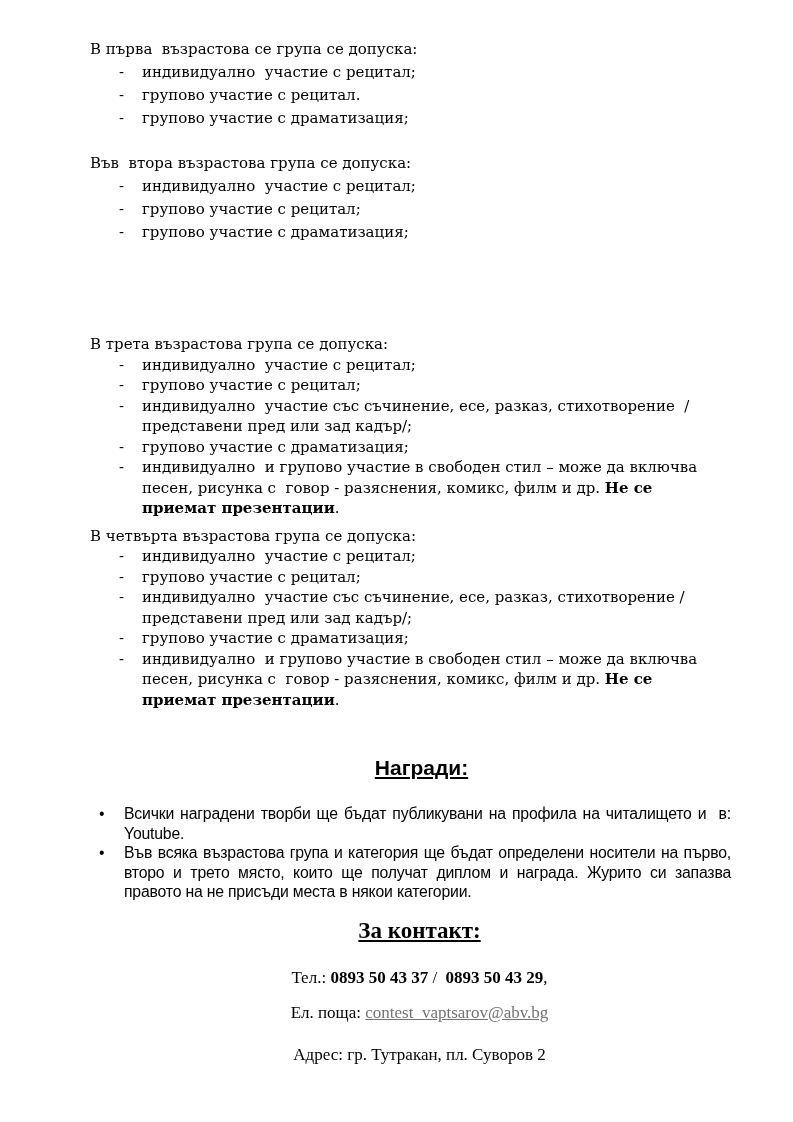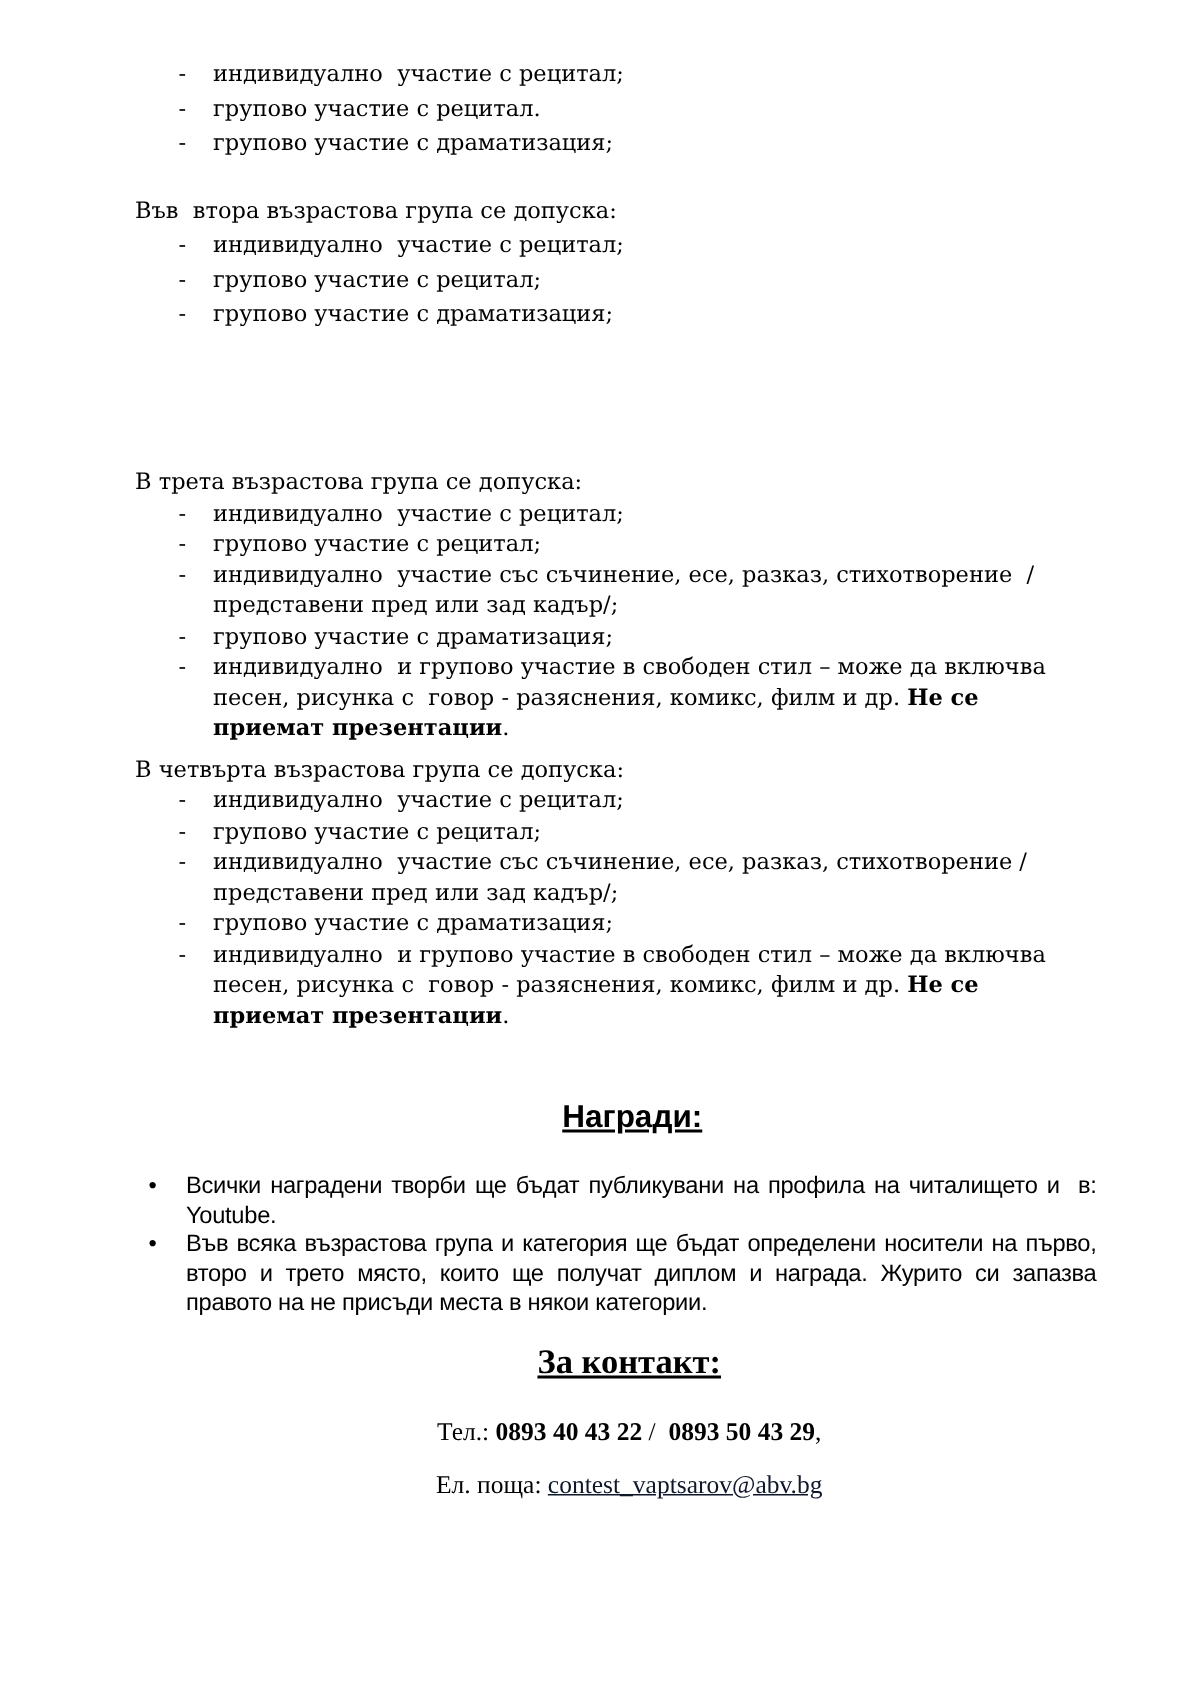--- a/index.html
+++ b/index.html
@@ -63,29 +63,30 @@
   .contact-line {
     margin: 0; padding-left: 18px;
     text-align: center;
     font-family: "Liberation Serif", serif;
     font-size: 17px; line-height: 21px;
   }
   .contact-line span, .contact-line b { white-space: pre-wrap; }
   .contact-line.phone   { margin-top: 23px; }
   .contact-line.email   { margin-top: 14px; }
   .contact-line.address { margin-top: 21px; }
-  .email-link { color: #0f172a; text-decoration: underline; }
+  .email-link { color: #737373; text-decoration: underline; }
 </style>
 </head>
 <body>
 
 <div class="doc" data-name="document-page">
 
   <div data-name="age-groups">
       <section class="group loose" data-name="age-group-section-1">
+        <p class="group-heading" data-name="age-group-heading">В първа  възрастова се група се допуска:</p>
         <ul class="dash-list" data-name="age-group-list">
           <li data-name="list-item">индивидуално  участие с рецитал;</li>
           <li data-name="list-item">групово участие с рецитал.</li>
           <li data-name="list-item">групово участие с драматизация;</li>
         </ul>
       </section>
       <section class="group loose" data-name="age-group-section-2">
         <p class="group-heading" data-name="age-group-heading">Във  втора възрастова група се допуска:</p>
         <ul class="dash-list" data-name="age-group-list">
           <li data-name="list-item">индивидуално  участие с рецитал;</li>
@@ -117,18 +118,19 @@
 
   <h2 class="awards-heading" data-name="awards-heading">Награди:</h2>
 
   <ul class="awards-list" data-name="awards-list">
       <li data-name="award-bullet">Всички наградени творби ще бъдат публикувани на профила на читалището и  в: Youtube.</li>
       <li data-name="award-bullet">Във всяка възрастова група и категория ще бъдат определени носители на първо, второ и трето място, които ще получат диплом и награда. Журито си запазва правото на не присъди места в някои категории.</li>
     </ul>
 
   <h3 class="contact-heading" data-name="contact-heading">За контакт:</h3>
 
-  <p class="contact-line phone" data-name="phone-line"><span data-name="phone-label">Тел.: </span><b data-name="phone-number-1">0893 40 43 22</b><span data-name="phone-separator"> /  </span><b data-name="phone-number-2">0893 50 43 29</b><span data-name="phone-trailing">,</span></p>
+  <p class="contact-line phone" data-name="phone-line"><span data-name="phone-label">Тел.: </span><b data-name="phone-number-1">0893 50 43 37</b><span data-name="phone-separator"> /  </span><b data-name="phone-number-2">0893 50 43 29</b><span data-name="phone-trailing">,</span></p>
 
   <p class="contact-line email" data-name="email-line"><span data-name="email-label">Ел. поща: </span><a class="email-link" href="#" data-name="email-link">contest_vaptsarov@abv.bg</a></p>
 
+  <p class="contact-line address" data-name="address-line">Адрес: гр. Тутракан, пл. Суворов 2</p>
 
 </div>
 
 </body></html>

